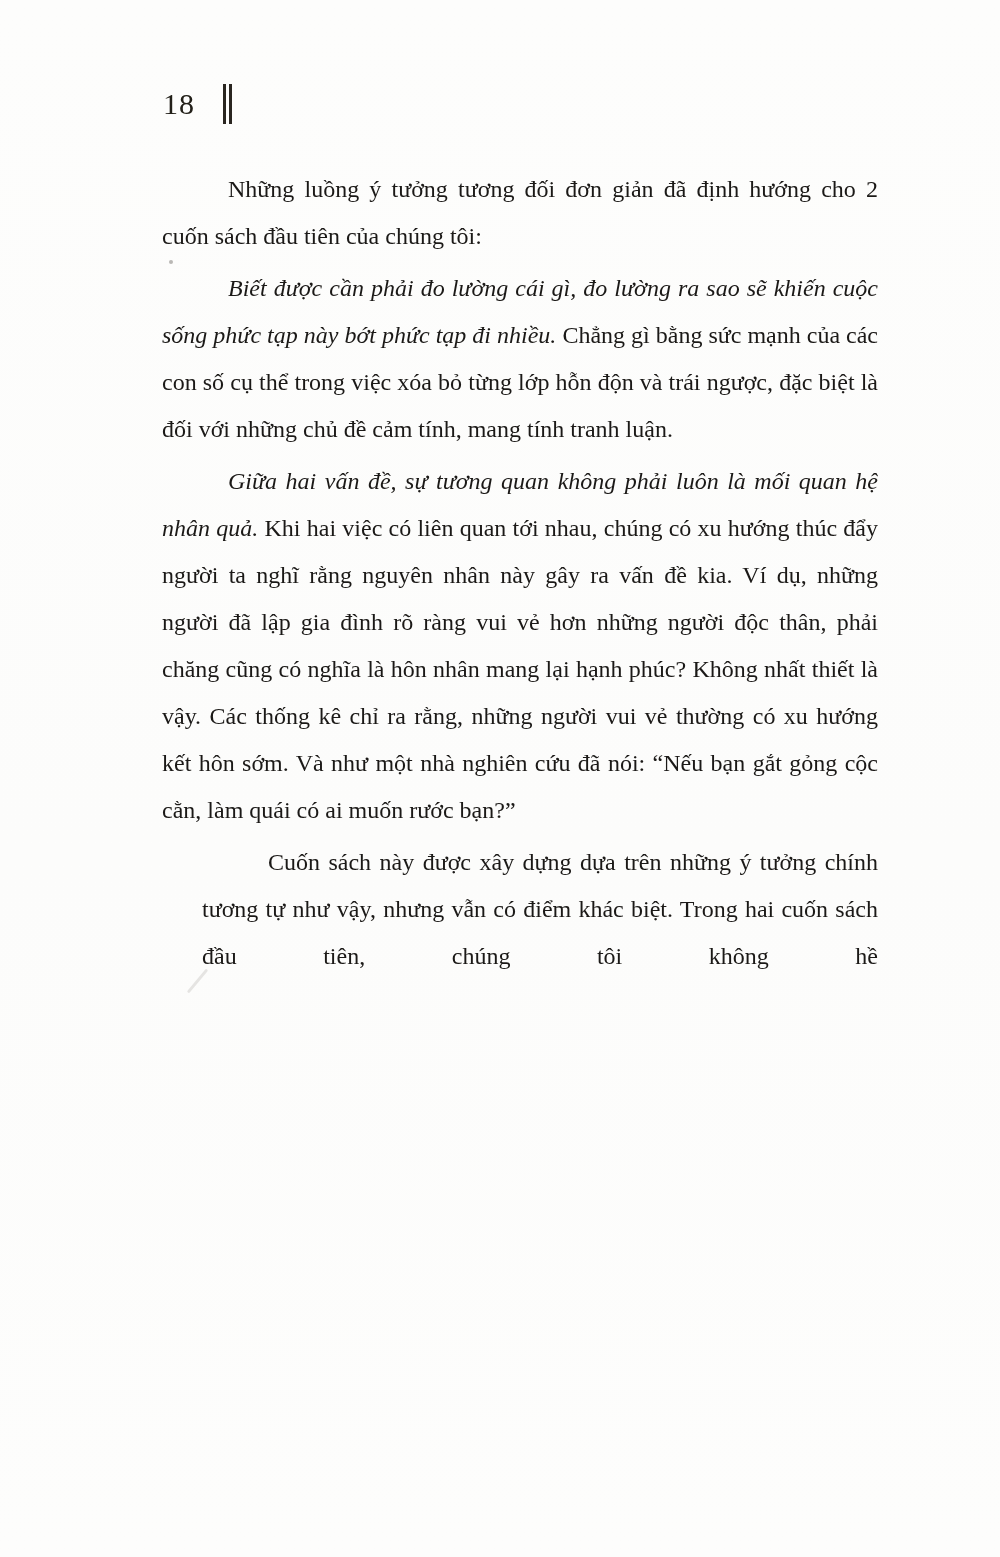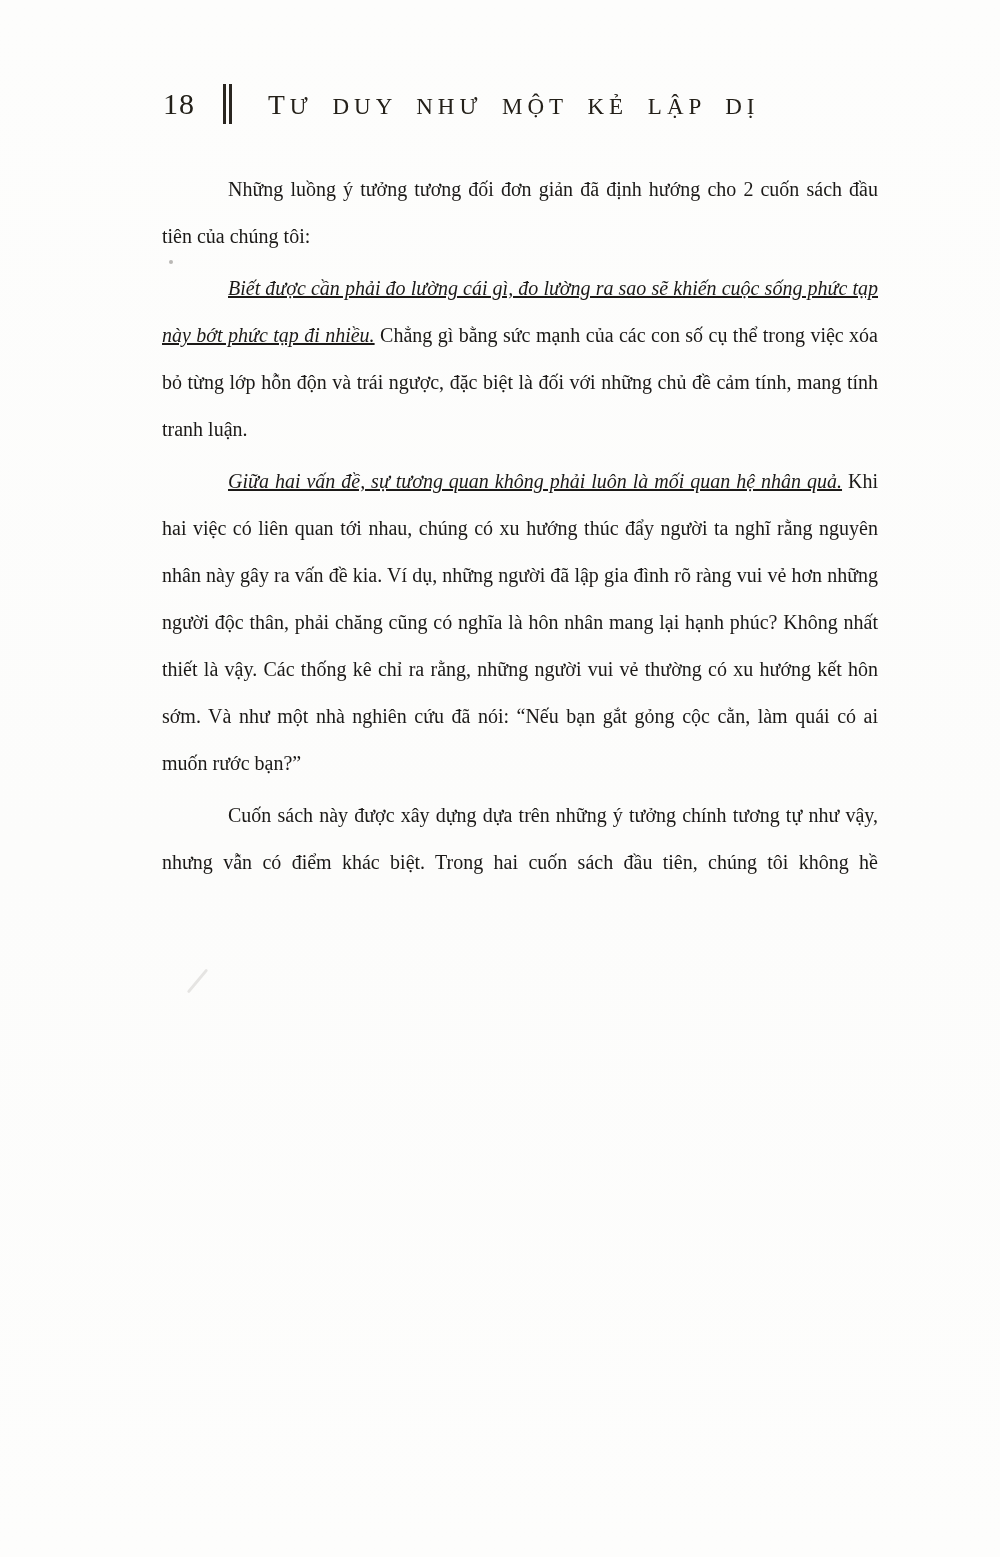--- a/index.html
+++ b/index.html
@@ -55,34 +55,35 @@
   .running-title::first-letter {
     font-size: 120%;
   }
 
   
   .body-text {
     position: absolute;
     top: 166px;
     left: 162px;
     width: 716px;
-    font-size: 20px;
+    font-size: 24px;
     line-height: 47px;
     text-align: justify;
   }
   .para {
     margin: 0 0 5px 0;
     text-indent: 66px;
   }
   .para:last-child {
     
     text-align-last: justify;
+    margin-left: 40px;
   }
   .seg { font-style: normal; }
-  .seg.italic { font-style: italic; text-decoration: underline; }
+  .seg.italic { font-style: italic; }
 
   
   .scan-dot {
     position: absolute;
     left: 169px;
     top: 260px;
     width: 4px;
     height: 4px;
     border-radius: 50%;
     background: rgba(60, 55, 50, 0.35);
@@ -99,21 +100,20 @@
   }
 </style>
 </head>
 <body>
 
 <div class="page">
 
   <header class="running-header">
     <span class="page-num">18</span>
     <span class="header-divider"></span>
-    <span class="running-title">TƯ DUY NHƯ MỘT KẺ LẬP DỊ</span>
   </header>
 
   <main class="body-text">
 
     <p class="para"><span class="seg">Những luồng ý tưởng tương đối đơn giản đã định hướng cho 2 cuốn sách đầu tiên của chúng tôi:</span></p>
 
 
     <p class="para"><span class="seg italic">Biết được cần phải đo lường cái gì, đo lường ra sao sẽ khiến cuộc sống phức tạp này bớt phức tạp đi nhiều.</span><span class="seg"> Chẳng gì bằng sức mạnh của các con số cụ thể trong việc xóa bỏ từng lớp hỗn độn và trái ngược, đặc biệt là đối với những chủ đề cảm tính, mang tính tranh luận.</span></p>
 
 

